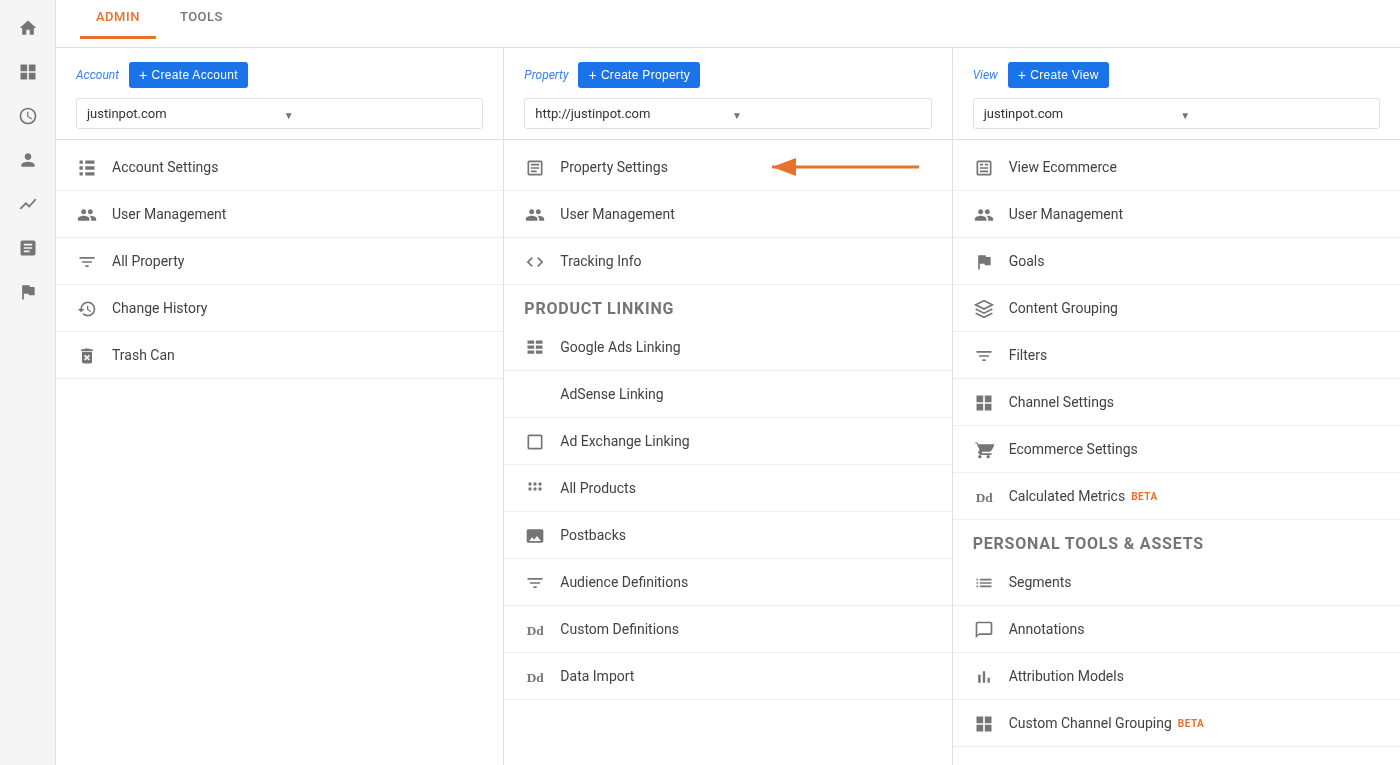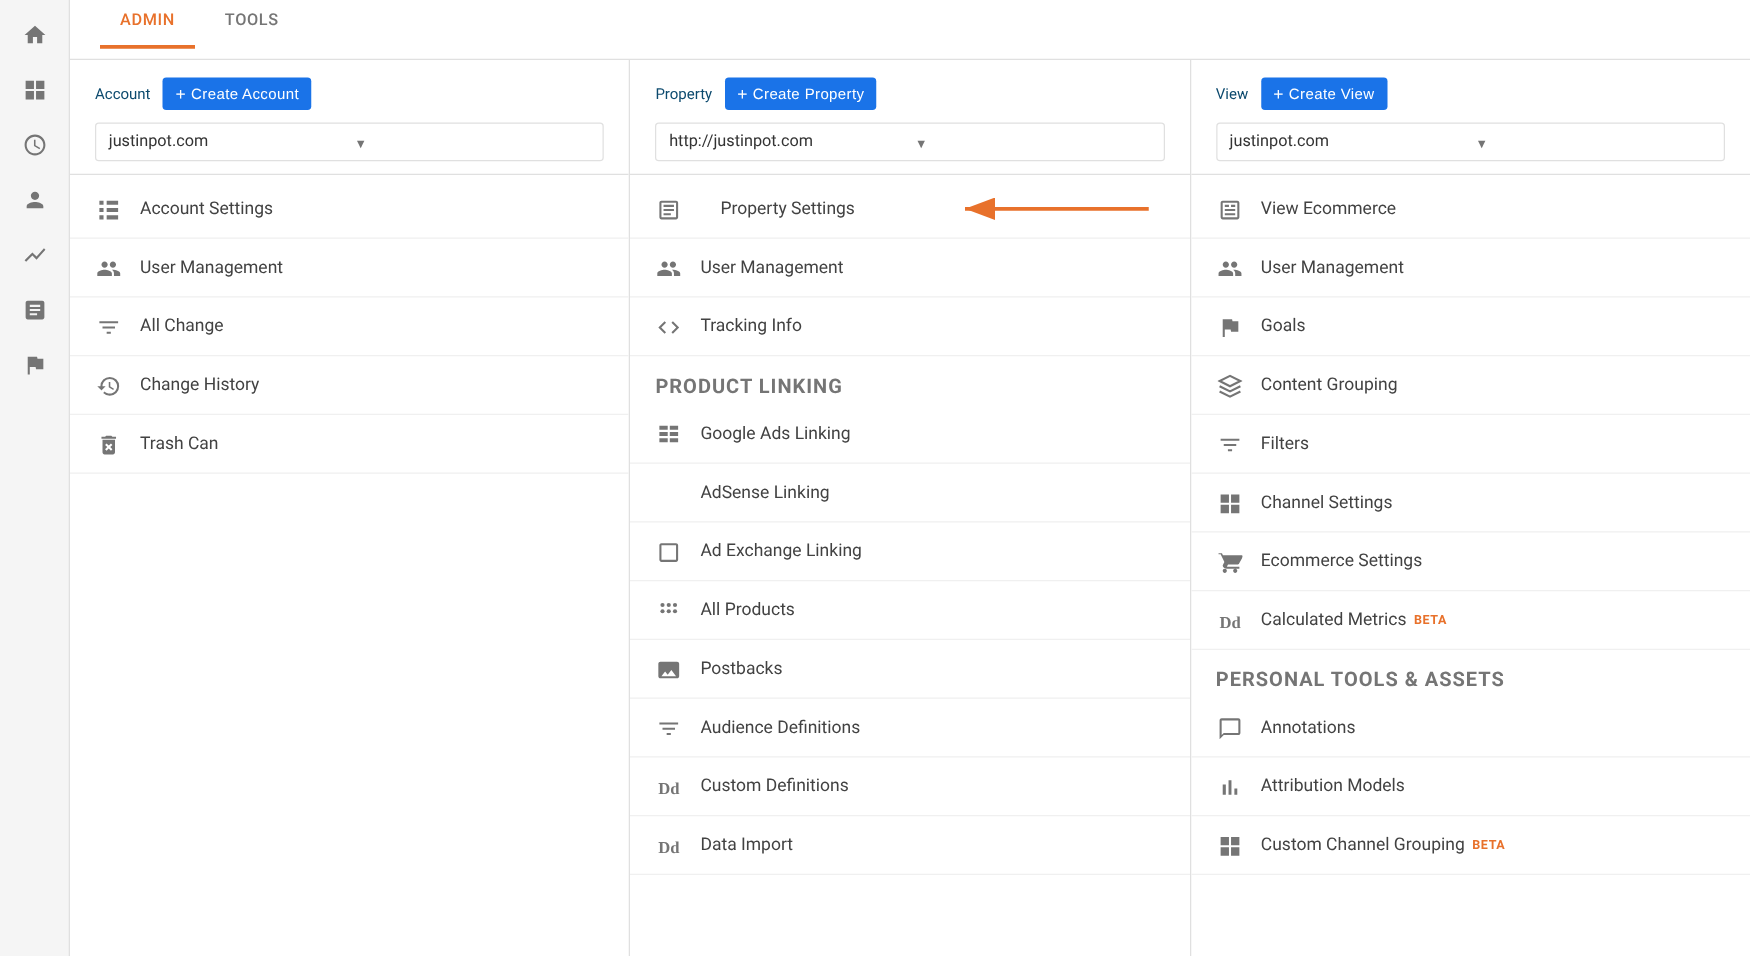--- a/index.html
+++ b/index.html
@@ -67,22 +67,23 @@
     .column {
       display: flex;
       flex-direction: column;
       border-right: 1px solid #e0e0e0;
       flex: 1;
       overflow-y: auto;
     }
     .column:last-child { border-right: none; }
     .col-header-label {
       font-size: 12px;
-      color: #0c4a6e;
+      color: #3b82f6;
       margin-right: 10px;
+      font-style: italic;
     }
     .create-btn {
       display: flex;
       align-items: center;
       background: #1a73e8;
       color: #fff;
       border: none;
       border-radius: 3px;
       padding: 5px 10px;
       font-size: 12px;
@@ -252,21 +253,21 @@
             </svg>
         </span>
         <span>User Management</span>
       </div>
       <div class="menu-item">
         <span class="menu-icon">
           <svg viewBox="0 0 24 24">
               <path d="M10 18h4v-2h-4v2zM3 6v2h18V6H3zm3 7h12v-2H6v2z" fill="#757575"></path>
             </svg>
         </span>
-        <span>All Change</span>
+        <span>All Property</span>
       </div>
       <div class="menu-item">
         <span class="menu-icon">
           <svg viewBox="0 0 24 24">
               <path d="M13 3a9 9 0 0 0-9 9H1l3.89 3.89.07.14L9 12H6c0-3.87 3.13-7 7-7s7 3.13 7 7-3.13 7-7 7c-1.93 0-3.68-.79-4.94-2.06l-1.42 1.42A8.954 8.954 0 0 0 13 21a9 9 0 0 0 0-18zm-1 5v5l4.28 2.54.72-1.21-3.5-2.08V8H12z" fill="#757575"></path>
             </svg>
         </span>
         <span>Change History</span>
       </div>
       <div class="menu-item">
@@ -286,21 +287,21 @@
           <span class="plus">+</span>
           <span>Create Property</span>
         </button>
       </div>
       <div class="col-dropdown">
         <span>http://justinpot.com</span>
         <span class="arrow">▼</span>
       </div>
       <div class="col-divider"></div>
 
-      <div class="menu-item arrow-annotation" style="position:relative;gap:16px;">
+      <div class="menu-item arrow-annotation" style="position:relative;">
         <span class="menu-icon">
           <svg viewBox="0 0 24 24">
               <path d="M19 3H5c-1.1 0-2 .9-2 2v14c0 1.1.9 2 2 2h14c1.1 0 2-.9 2-2V5c0-1.1-.9-2-2-2zm0 16H5V5h14v14z" fill="#757575"></path>
               <path d="M7 7h10v2H7zm0 4h10v2H7zm0 4h7v2H7z" fill="#757575"></path>
             </svg>
         </span>
         <span>Property Settings</span>
 
         <div style="position:absolute; left: 260px; top:50%; transform:translateY(-50%); display:flex; align-items:center; z-index:30; pointer-events:none;">
           <svg width="160" height="30" viewBox="0 0 160 30">
@@ -479,20 +480,28 @@
         </span>
         <span>Calculated Metrics</span>
         <span class="beta-badge">BETA</span>
       </div>
 
       <div class="section-label">PERSONAL TOOLS &amp; ASSETS</div>
 
       <div class="menu-item">
         <span class="menu-icon">
           <svg viewBox="0 0 24 24">
+              <path d="M3 13h2v-2H3v2zm0 4h2v-2H3v2zm0-8h2V7H3v2zm4 4h14v-2H7v2zm0 4h14v-2H7v2zM7 7v2h14V7H7z" fill="#757575"></path>
+            </svg>
+        </span>
+        <span>Segments</span>
+      </div>
+      <div class="menu-item">
+        <span class="menu-icon">
+          <svg viewBox="0 0 24 24">
               <path d="M20 2H4c-1.1 0-2 .9-2 2v18l4-4h14c1.1 0 2-.9 2-2V4c0-1.1-.9-2-2-2zm0 14H6l-2 2V4h16v12z" fill="#757575"></path>
             </svg>
         </span>
         <span>Annotations</span>
       </div>
       <div class="menu-item">
         <span class="menu-icon">
           <svg viewBox="0 0 24 24">
               <path d="M5 9.2h3V19H5zM10.6 5h2.8v14h-2.8zm5.6 8H19v6h-2.8z" fill="#757575"></path>
             </svg>

